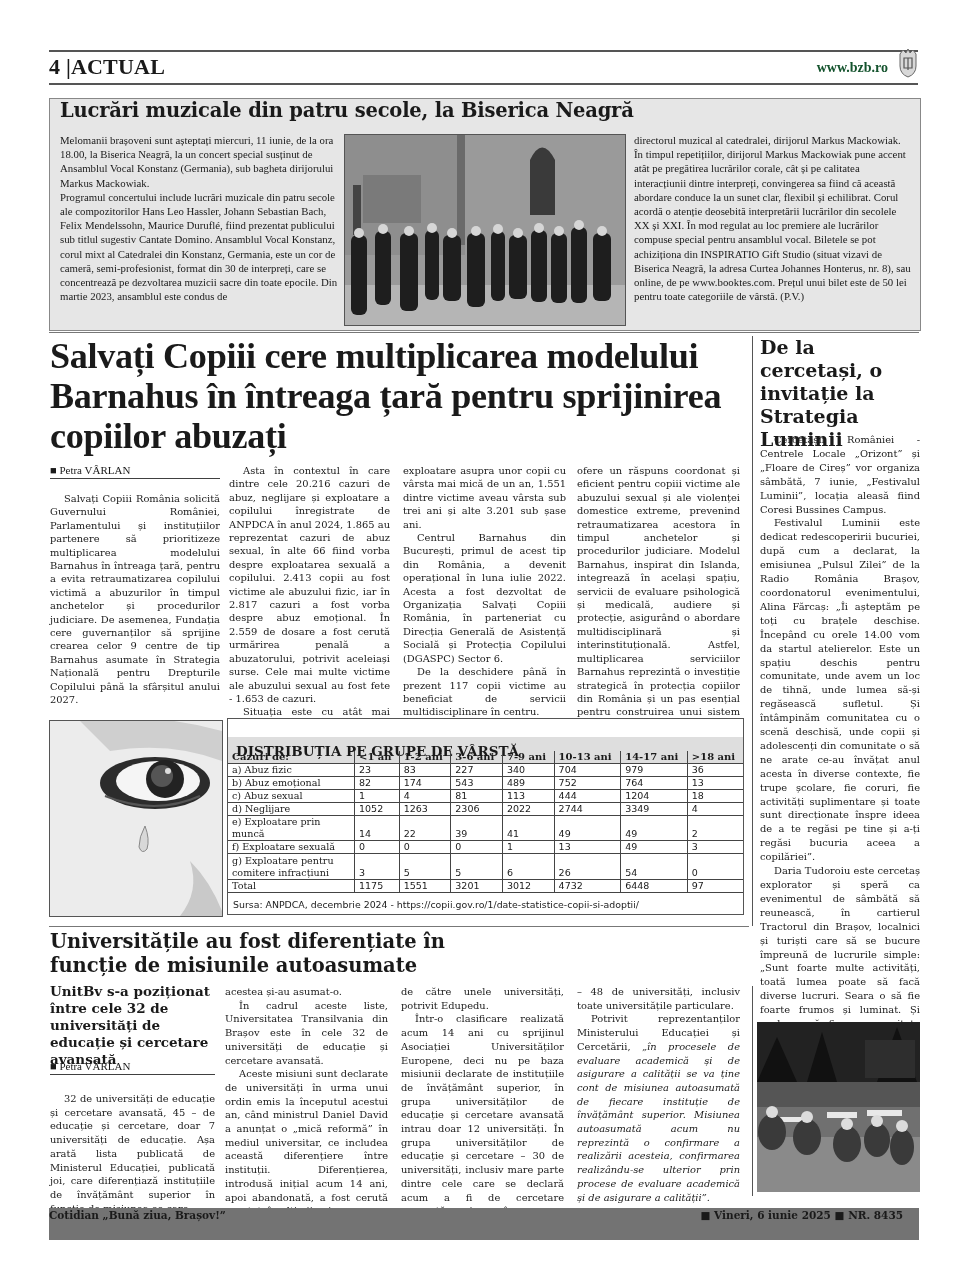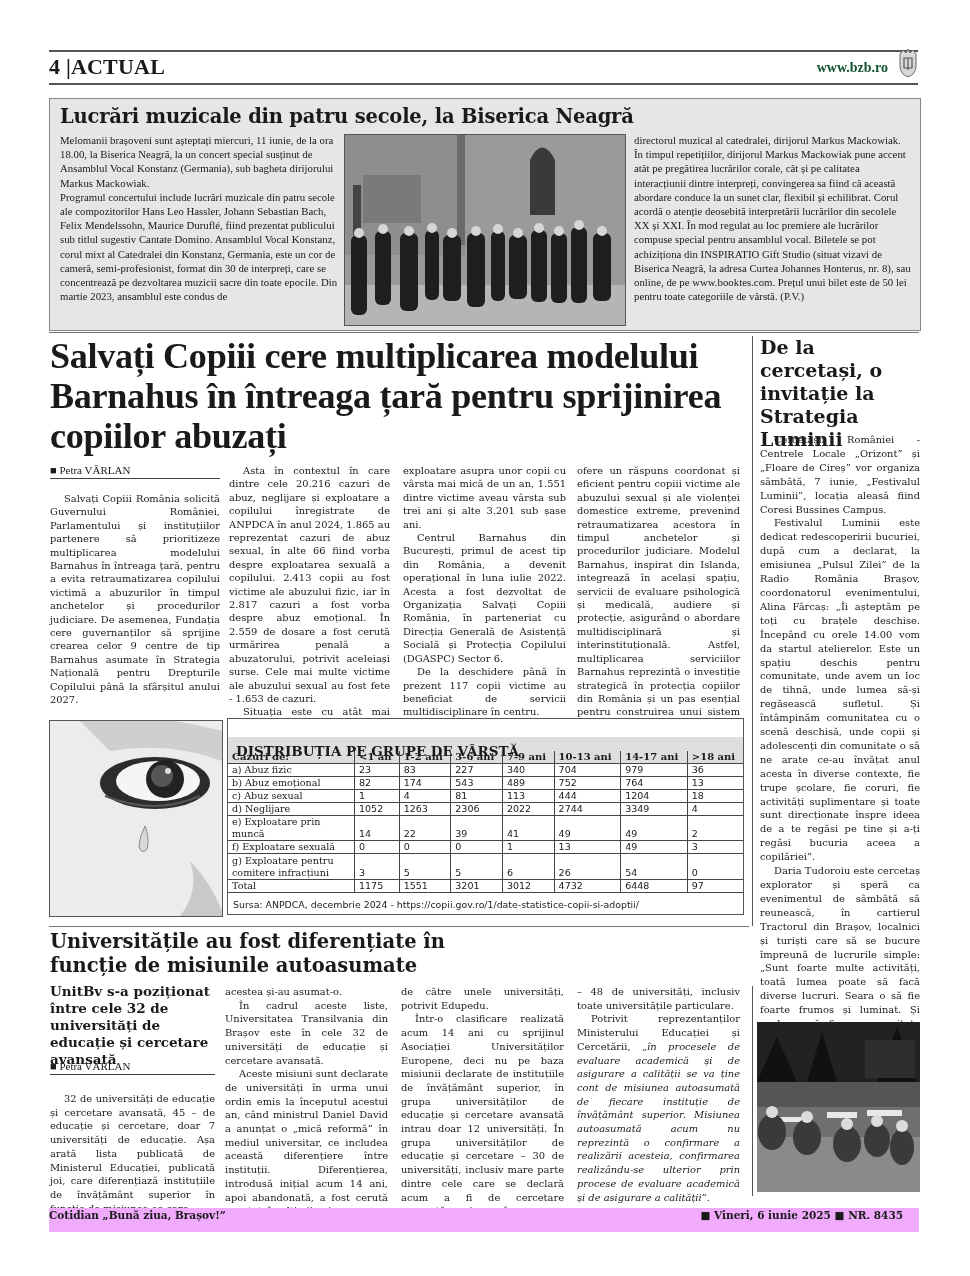--- a/index.html
+++ b/index.html
@@ -6,21 +6,21 @@
   body { width:970px; height:1276px; position:relative; overflow:hidden; font-family:"DejaVu Serif", serif; color:#1a1a1a; }
   .abs { position:absolute; }
   .hr { position:absolute; background:#333; }
   
   .page-head { left:49px; top:50px; width:869px; height:31px; border-top:2px solid #555; border-bottom:2px solid #555; }
   .page-label { position:absolute; left:0; top:2px; font-family:"Liberation Serif", serif; font-weight:bold; font-size:22px; letter-spacing:0.2px; }
   .site-url { position:absolute; right:30px; top:8px; font-family:"Liberation Serif", serif; font-weight:bold; font-size:14px; color:#14532d;margin-left:28px; }
   .crest { position:absolute; right:-2px; top:-4px; width:24px; height:30px; }
   
   .topbox { left:49px; top:98px; width:870px; height:231px; border:1px solid #888; background:#e6e6e6; }
-  .topbox h2 { position:absolute; left:10px; top:6px; margin:0; font-family:"DejaVu Serif", serif; font-size:19.5px; font-weight:bold; letter-spacing:-0.2px; }
+  .topbox h2 { position:absolute; left:10px; top:0; margin:0; font-family:"DejaVu Serif", serif; font-size:19.5px; font-weight:bold; letter-spacing:-0.2px; }
   .topcol { position:absolute; font-family:"Liberation Serif", serif; font-size:10.8px; line-height:14.2px; }
   .photo-choir { position:absolute; left:294px; top:35px; width:280px; height:190px; border:1px solid #555; overflow:hidden; background:linear-gradient(180deg,#9d9d9d 0%,#8c8c8c 45%,#7a7a7a 60%,#a8a8a8 100%); }
   
   .headline { left:50px; top:336px; width:690px; margin:0; font-family:"Liberation Serif", serif; font-weight:bold; font-size:36.5px; line-height:40px; letter-spacing:-0.3px; transform:scaleX(0.99); transform-origin:left top; }
   .byline { font-family:"Liberation Serif", serif; font-size:11px; border-bottom:1px solid #404040; padding-bottom:2px; }
   .col { position:absolute; font-family:"DejaVu Serif", serif; font-size:9.9px; line-height:13.4px; text-align:justify; }
   .col p { margin:0; text-indent:14px; }
   .col p.noind { text-indent:0; }
   
   .dist { left:227px; top:718px; width:515px; height:195px; border:1px solid #555; background:#fff; }
@@ -37,21 +37,21 @@
   
   .photo-eye { left:49px; top:720px; width:172px; height:195px; border:1px solid #555; overflow:hidden; background:radial-gradient(ellipse at 45% 30%, #f4f4f4 0%, #e8e8e8 60%, #cfcfcf 100%); }
   
   .vrule { position:absolute; left:752px; width:1px; background:#555; }
   .side-title { left:760px; top:336px; width:160px; margin:0; font-family:"DejaVu Serif", serif; font-weight:bold; font-size:19px; line-height:23px; }
   .photo-fest { left:757px; top:1022px; width:163px; height:170px; overflow:hidden; background:linear-gradient(180deg,#2a2a2a 0%,#1a1a1a 25%,#444 45%,#777 70%,#8a8a8a 100%); }
   
   .uni-title { left:50px; top:930px; width:450px; margin:0; font-family:"DejaVu Serif", serif; font-weight:bold; font-size:19.5px; line-height:24px; }
   .uni-sub { left:50px; top:983px; width:165px; margin:0; font-family:"DejaVu Serif", serif; font-weight:bold; font-size:13.5px; line-height:17px; }
   
-  .footer { left:49px; top:1208px; width:870px; height:24px; background:#f0abfc; font-family:"DejaVu Serif", serif; font-weight:bold; font-size:10.5px; line-height:14px; }
+  .footer { left:49px; top:1208px; width:870px; height:32px; background:#737373; font-family:"DejaVu Serif", serif; font-weight:bold; font-size:10.5px; line-height:14px; }
   .footer .l { position:absolute; left:0; }
   .footer .r { position:absolute; right:16px; }
 </style>
 </head>
 <body>
 
 <div class="abs page-head">
   <div class="page-label">4 |ACTUAL</div>
   <div class="site-url">www.bzb.ro</div>
   <svg class="crest" viewBox="0 0 24 30">

